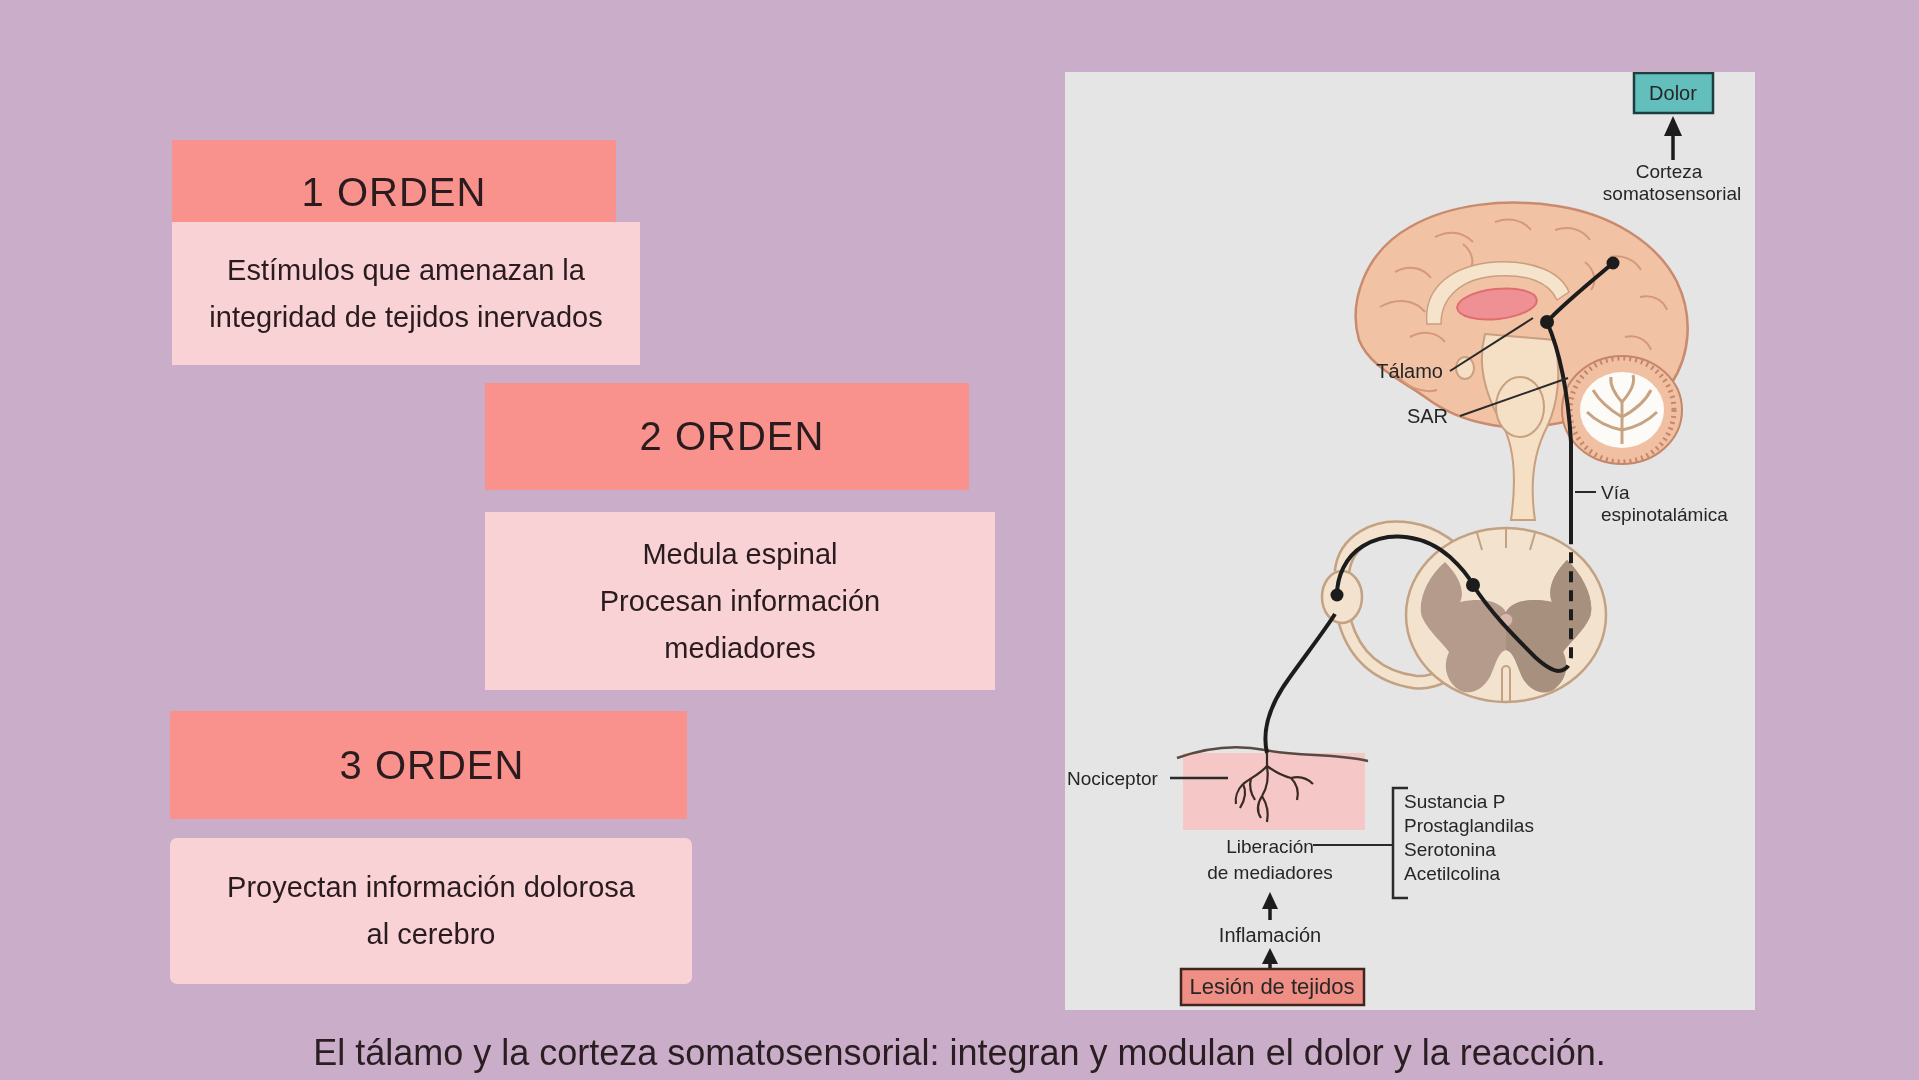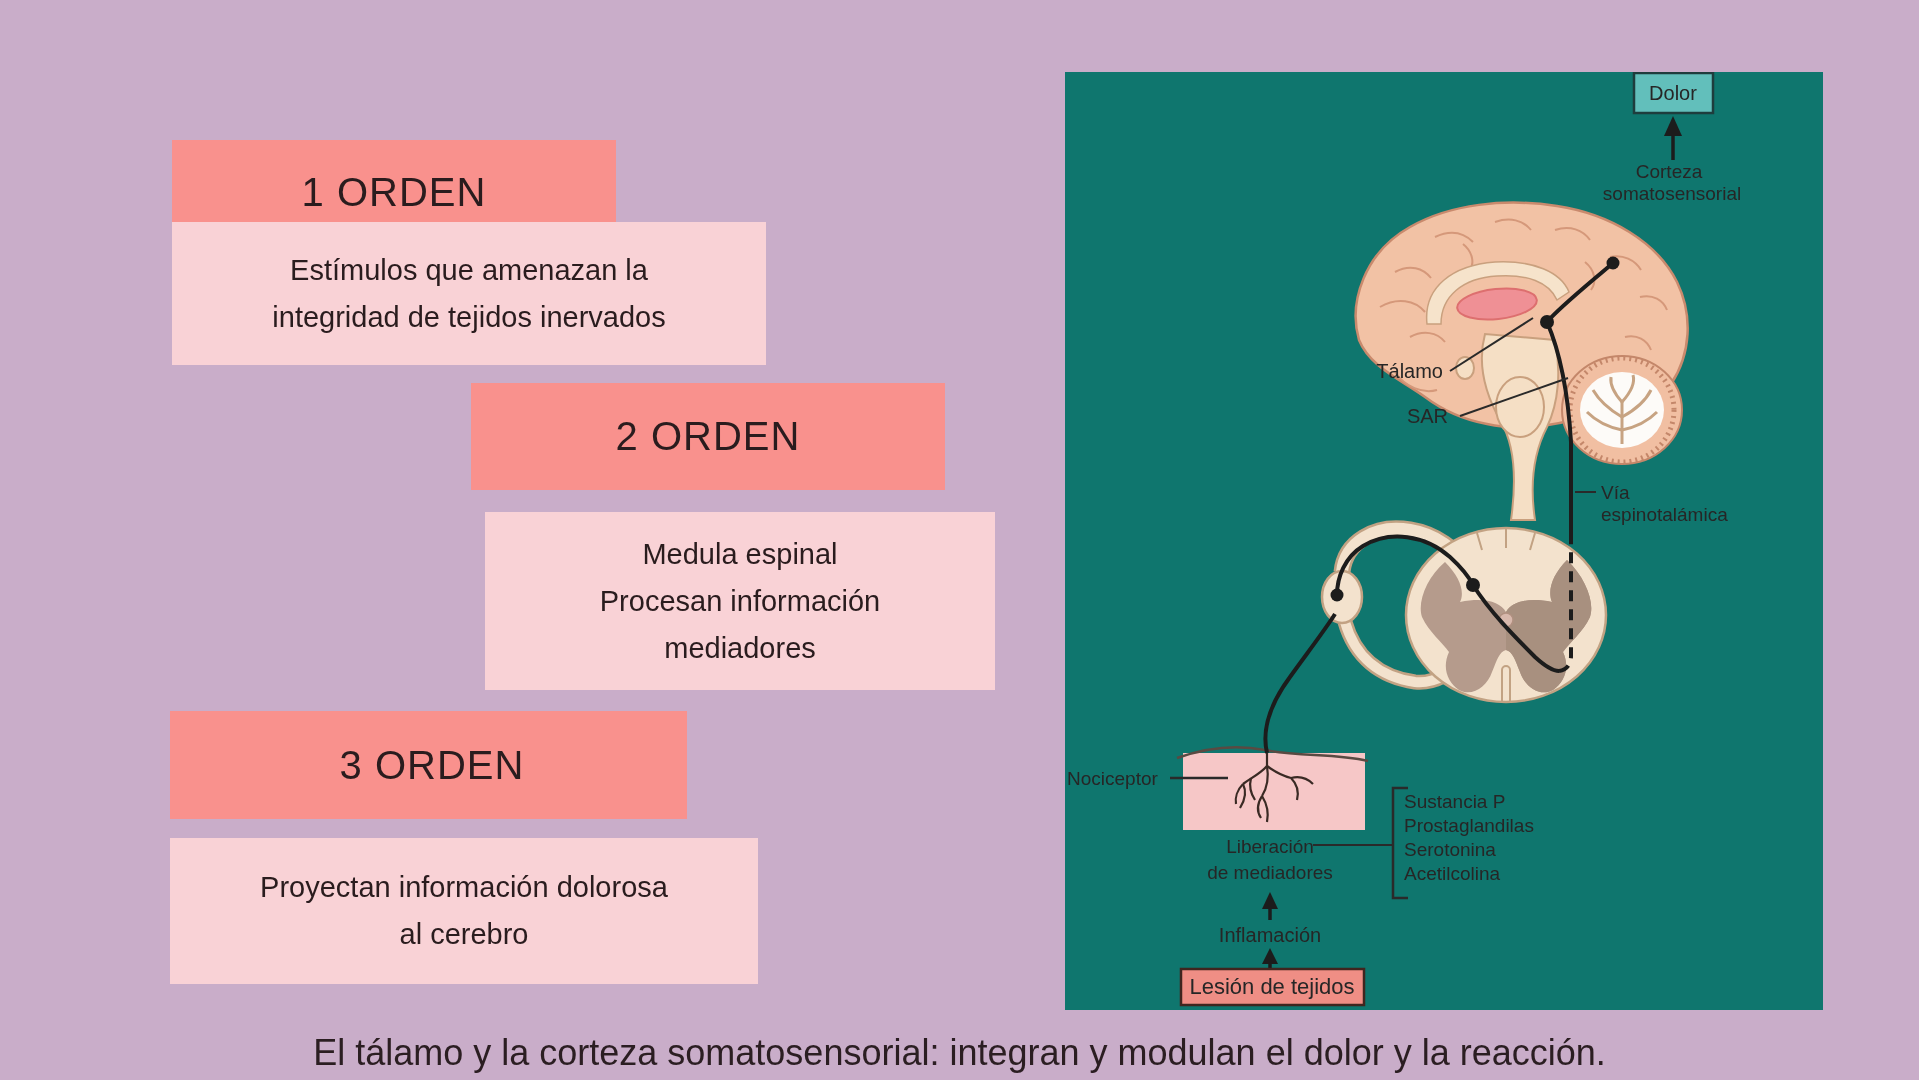--- a/index.html
+++ b/index.html
@@ -4,49 +4,49 @@
 <style>
   html,body{margin:0;padding:0;}
   body{font-family:"Liberation Sans",sans-serif;}
   .stage{position:relative;width:1919px;height:1080px;background:#c9adc9;overflow:hidden;}
   .hdr-box{position:absolute;display:flex;align-items:center;justify-content:center;
     background:#f9918d;color:#2a1c1e;font-size:40px;letter-spacing:1px;}
   .body-box{position:absolute;display:flex;flex-direction:column;align-items:center;justify-content:center;
     background:#f9d2d6;color:#2a1c1e;font-size:29px;line-height:47px;text-align:center;}
   .caption{position:absolute;left:0;right:0;top:1032px;text-align:center;
     color:#2b1e22;font-size:36px;}
-  .panel{position:absolute;left:1065px;top:72px;width:758px;height:938px;background:#0f766e;}
+  .panel{position:absolute;left:1065px;top:72px;width:690px;height:938px;background:#e5e5e5;}
   svg text{font-family:"Liberation Sans",sans-serif;fill:#262626;}
 </style>
 </head>
 <body>
 
 <div class="stage">
 
   <div class="hdr-box" style="left:172px;top:92px;width:444px;height:105px;margin-top:48px;">
     <span>1 ORDEN</span>
   </div>
-  <div class="body-box" style="left:172px;top:222px;width:594px;height:143px;">
+  <div class="body-box" style="left:172px;top:222px;width:468px;height:143px;">
     <span>Estímulos que amenazan la</span>
     <span>integridad de tejidos inervados</span>
   </div>
 
-  <div class="hdr-box" style="left:471px;top:383px;width:474px;height:107px;">
+  <div class="hdr-box" style="left:485px;top:383px;width:474px;height:107px;padding-left:10px;">
     <span>2 ORDEN</span>
   </div>
   <div class="body-box" style="left:485px;top:512px;width:510px;height:178px;">
     <span>Medula espinal</span>
     <span>Procesan información</span>
     <span>mediadores</span>
   </div>
 
   <div class="hdr-box" style="left:170px;top:711px;width:510px;height:108px;padding-left:7px;">
     <span>3 ORDEN</span>
   </div>
-  <div class="body-box" style="left:170px;top:838px;width:588px;height:146px;">
+  <div class="body-box" style="left:170px;top:838px;width:522px;height:146px;border-radius:7px;">
     <span>Proyectan información dolorosa</span>
     <span>al cerebro</span>
   </div>
 
   <div class="panel">
     <svg width="690" height="938" viewBox="0 0 690 938">
 
       <g>
         <path d="M 294 268 C 283 230, 300 180, 345 155 C 385 132, 440 126, 492 134
                  C 545 142, 592 170, 612 210 C 628 243, 626 282, 606 312

